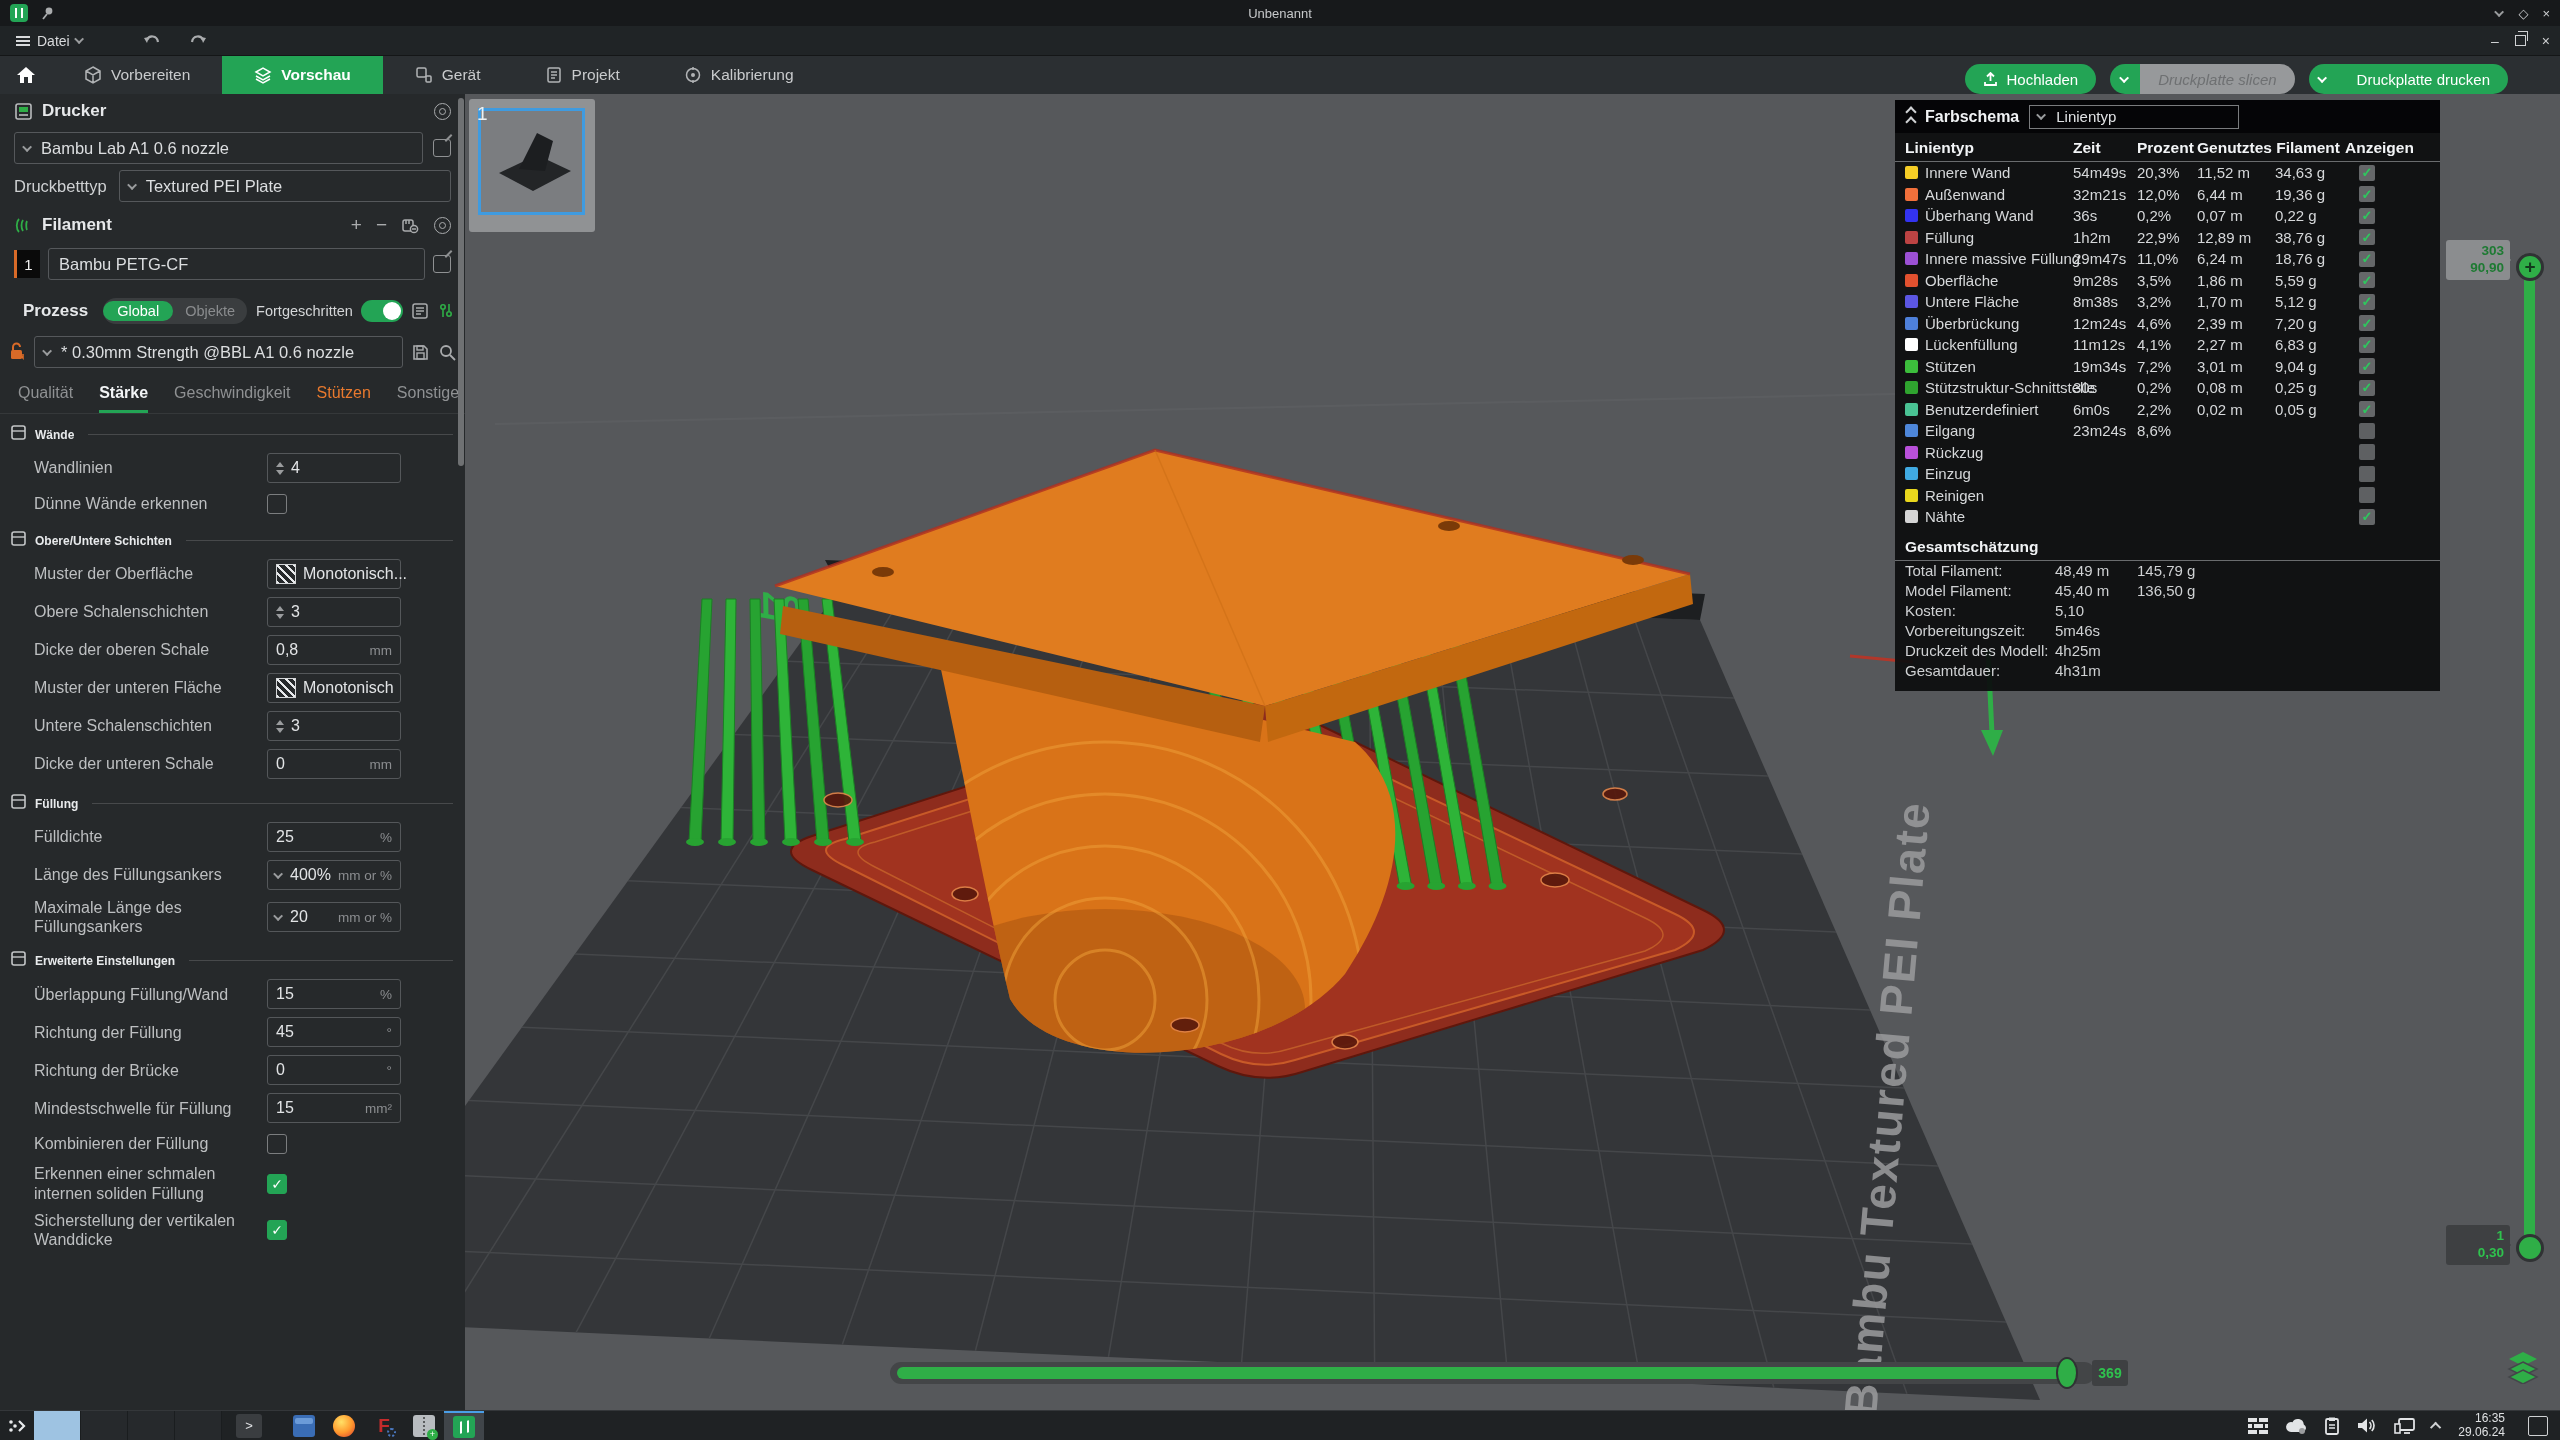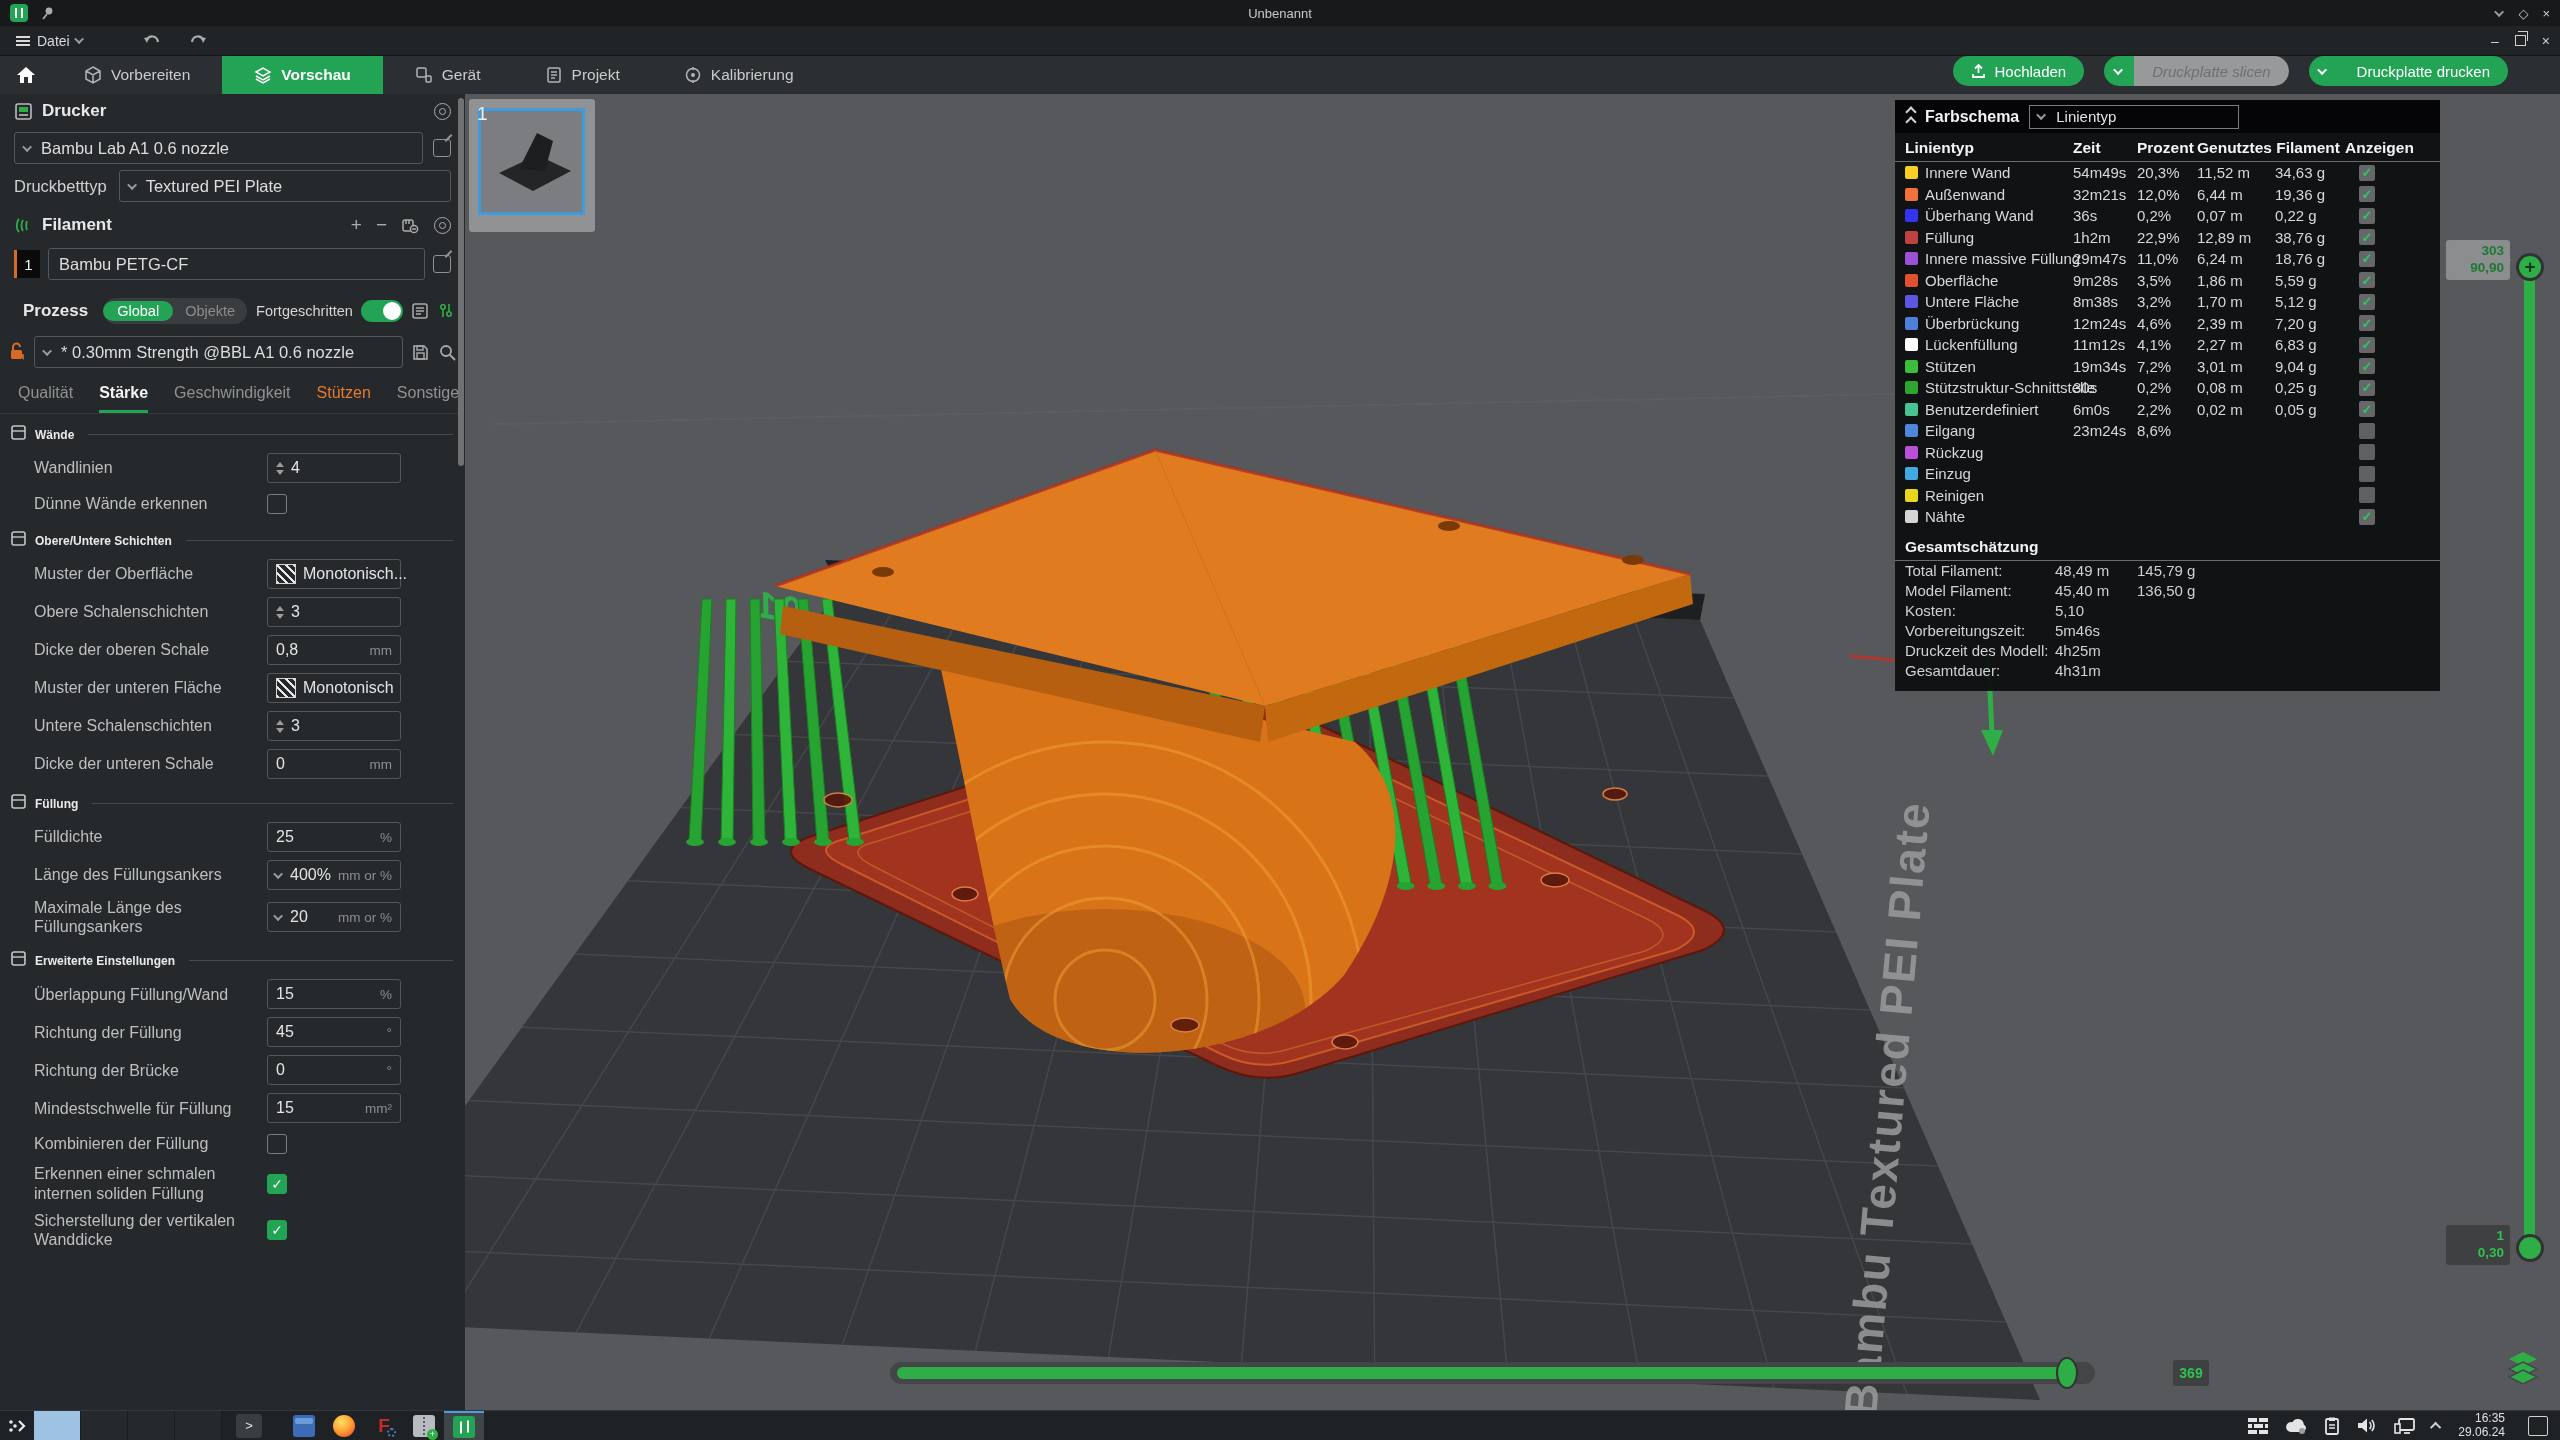--- a/index.html
+++ b/index.html
@@ -30,21 +30,21 @@
   .restore::after { content:""; position:absolute; left:2px; top:-5px; width:9px; height:9px; border:1.5px solid #cfd1d3; border-left:none; border-bottom:none; }
 
   
   #tabbar { position:absolute; left:0; top:56px; width:2560px; height:38px; background:#2b2f32;
     display:flex; align-items:stretch; }
   #home-btn { width:52px; display:flex; align-items:center; justify-content:center; }
   .mtab { display:flex; align-items:center; gap:9px; padding:0 32px; font-size:15.5px; color:#c9cbcd; }
   .mtab svg { opacity:.85; }
   .mtab.active { background:#23a455; color:#fff; font-weight:bold; }
   .mtab.active svg { opacity:1; }
-  #top-actions { margin-left:auto; display:flex; align-items:flex-start; gap:20px; padding-right:52px; }
+  #top-actions { margin-left:auto; display:flex; align-items:flex-end; gap:14px; padding-right:52px; }
   .pill { height:30px; border-radius:15px; display:flex; align-items:center; overflow:hidden; font-size:15px; }
   .pill .seg-ch { width:30px; height:30px; background:#23a455; display:flex; align-items:center; justify-content:center; }
   .pill .seg-main { padding:0 18px; height:30px; display:flex; align-items:center; gap:8px; }
   .pill.green .seg-main { background:#23a455; color:#fff; }
   .pill.gray .seg-main { background:#97999b; color:#6e7072;font-style:italic; }
 
   
   #sidebar { position:absolute; left:0; top:94px; width:465px; height:1316px; background:#26292b; font-size:16px; }
   #sidebar-scrollbar { position:absolute; right:1px; top:4px; width:6px; height:368px; background:#6f7173; border-radius:3px; }
   .grp-head { height:34px; display:flex; align-items:center; gap:9px; padding:0 14px; margin-top:0; }
@@ -121,21 +121,21 @@
   #vhandle-bottom { top:1140px; }
   .vbadge { position:absolute; left:1981px; width:64px; padding:3px 6px; border-radius:3px; font-size:13.5px; font-weight:bold; text-align:right; line-height:1.25; }
   #vbadge-top { top:146px; background:#8b8d8f; color:#1e7a33; }
   #vbadge-bottom { top:1131px; background:#3e4042; color:#2fc24e; }
   .vbadge::after { content:""; position:absolute; right:-6px; top:50%; margin-top:-5px; border:5px solid transparent; }
   #vbadge-top::after { border-left-color:#8b8d8f; }
   #vbadge-bottom::after { border-left-color:#3e4042; }
   #hslider { position:absolute; left:425px; top:1268px; width:1205px; height:22px; background:#434547; border-radius:11px; }
   #hslider-fill { position:absolute; left:7px; top:5px; width:1168px; height:12px; background:#2fae47; border-radius:6px; }
   #hslider-handle { position:absolute; left:1166px; top:-5px; width:22px; height:32px; border-radius:50%; background:#2fae47; border:2px solid #303234; }
-  #hbadge { position:absolute; left:1708px; top:1266px; width:36px; height:26px; background:#3e4042; border-radius:3px; color:#2fc24e; font-size:14px; font-weight:bold; display:flex; align-items:center; justify-content:center; }
+  #hbadge { position:absolute; left:1627px; top:1266px; width:36px; height:26px; background:#3e4042; border-radius:3px; color:#2fc24e; font-size:14px; font-weight:bold; display:flex; align-items:center; justify-content:center; }
   #layers-btn { position:absolute; left:2042px; top:1256px; }
 
   
   #taskbar { position:absolute; left:0; top:1410px; width:2560px; height:30px; background:#1f2224; border-top:1px solid #34373a; display:flex; align-items:center; }
   #menu-btn { width:34px; display:flex; justify-content:center; }
   #workspaces { display:flex; height:30px; }
   .ws { width:47px; height:30px; background:#26292c; border-right:1px solid #1a1d1f; }
   .ws.active { background:#9ec3e2; }
   #term-btn { width:26px; height:24px; margin-left:14px; background:#3a3d40; border-radius:3px; color:#e2e4e6; font-size:13px; display:flex; align-items:center; justify-content:center; }
   #task-apps { display:flex; margin-left:22px; height:30px; }

